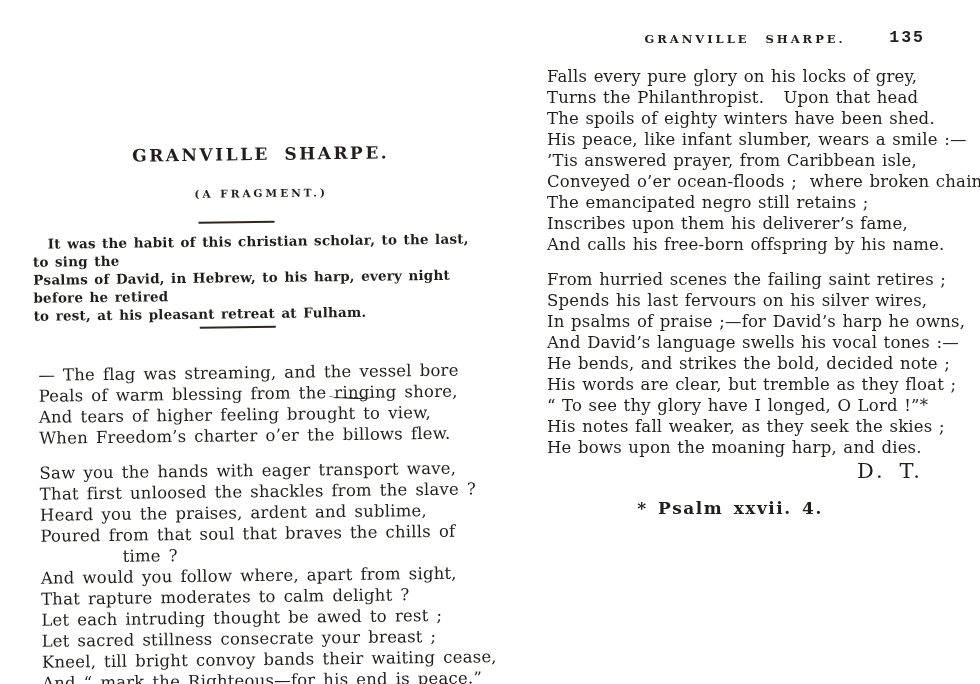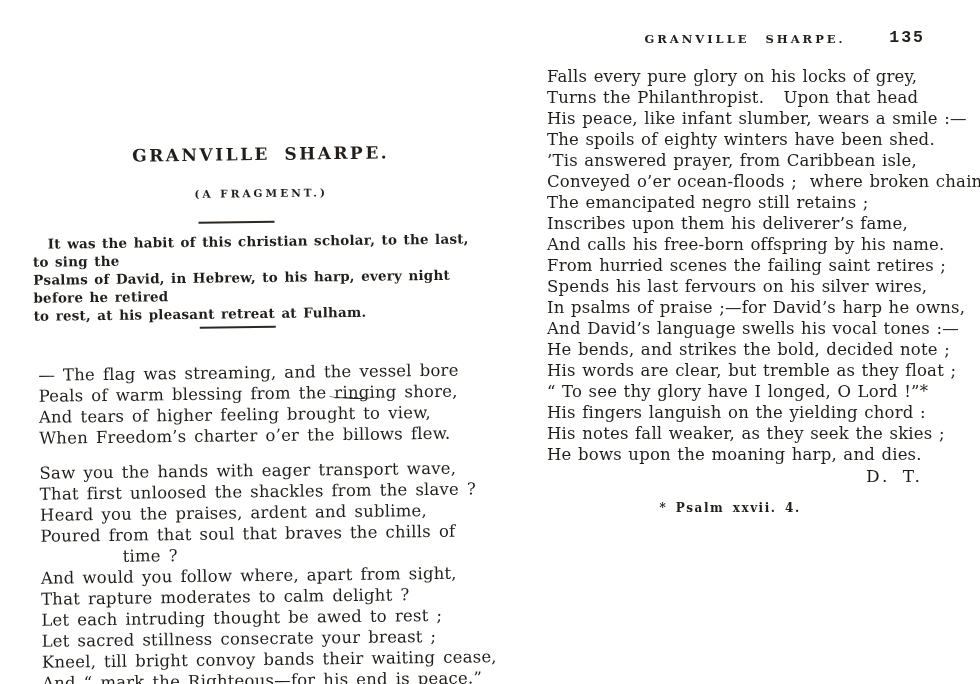--- a/index.html
+++ b/index.html
@@ -112,34 +112,34 @@
   }
   .rp-stanza {
     padding-left: 2px;
     font-size: 16.5px;
     line-height: 21px;
     word-spacing: 1px;
     letter-spacing: 0.2px;
     white-space: nowrap;
   }
   .rp-stanza-1 { margin-top: 16px; }
-  .rp-stanza-2 { }
+  .rp-stanza-2 { margin-top: 14px; }
   .signature {
     margin-top: 1px;
     text-align: right;
     padding-right: 22px;
-    font-size: 17px;
+    font-size: 21px;
     letter-spacing: 3px;
     word-spacing: 4px;
   }
   .footnote {
     margin-top: 15px;
     text-align: center;
     padding-right: 30px;
-    font-size: 12px;
+    font-size: 17px;
     letter-spacing: 1.5px;
     word-spacing: 3px;
     font-weight: bold;
   }
 </style>
 </head>
 <body>
 
 <div class="spread">
 
@@ -186,38 +186,37 @@
   <div class="right-page">
 
     <div class="rp-header">
       <span>GRANVILLE SHARPE.</span>
       <span class="page-number">135</span>
     </div>
 
     <div class="rp-stanza rp-stanza-1">
       <div class="line">Falls every pure glory on his locks of grey,</div>
       <div class="line">Turns the Philanthropist.&nbsp;&nbsp; Upon that head</div>
+      <div class="line">The spoils of eighty winters have been shed.</div>
       <div class="line">His peace, like infant slumber, wears a smile :—</div>
-      <div class="line">The spoils of eighty winters have been shed.</div>
       <div class="line">’Tis answered prayer, from Caribbean isle,</div>
       <div class="line">Conveyed o’er ocean-floods ;&nbsp; where broken chains</div>
       <div class="line">The emancipated negro still retains ;</div>
       <div class="line">Inscribes upon them his deliverer’s fame,</div>
       <div class="line">And calls his free-born offspring by his name.</div>
     </div>
 
     <div class="rp-stanza rp-stanza-2">
       <div class="line">From hurried scenes the failing saint retires ;</div>
       <div class="line">Spends his last fervours on his silver wires,</div>
       <div class="line">In psalms of praise ;—for David’s harp he owns,</div>
       <div class="line">And David’s language swells his vocal tones :—</div>
       <div class="line">He bends, and strikes the bold, decided note ;</div>
       <div class="line">His words are clear, but tremble as they float ;</div>
       <div class="line">“ To see thy glory have I longed, O Lord !”*</div>
-      <div class="line">His fingers languish on the yielding chord :</div>
       <div class="line">His notes fall weaker, as they seek the skies ;</div>
       <div class="line">He bows upon the moaning harp, and dies.</div>
     </div>
 
     <div class="signature">D. T.</div>
 
     <div class="footnote">* Psalm xxvii. 4.</div>
   </div>
 
 </div>

